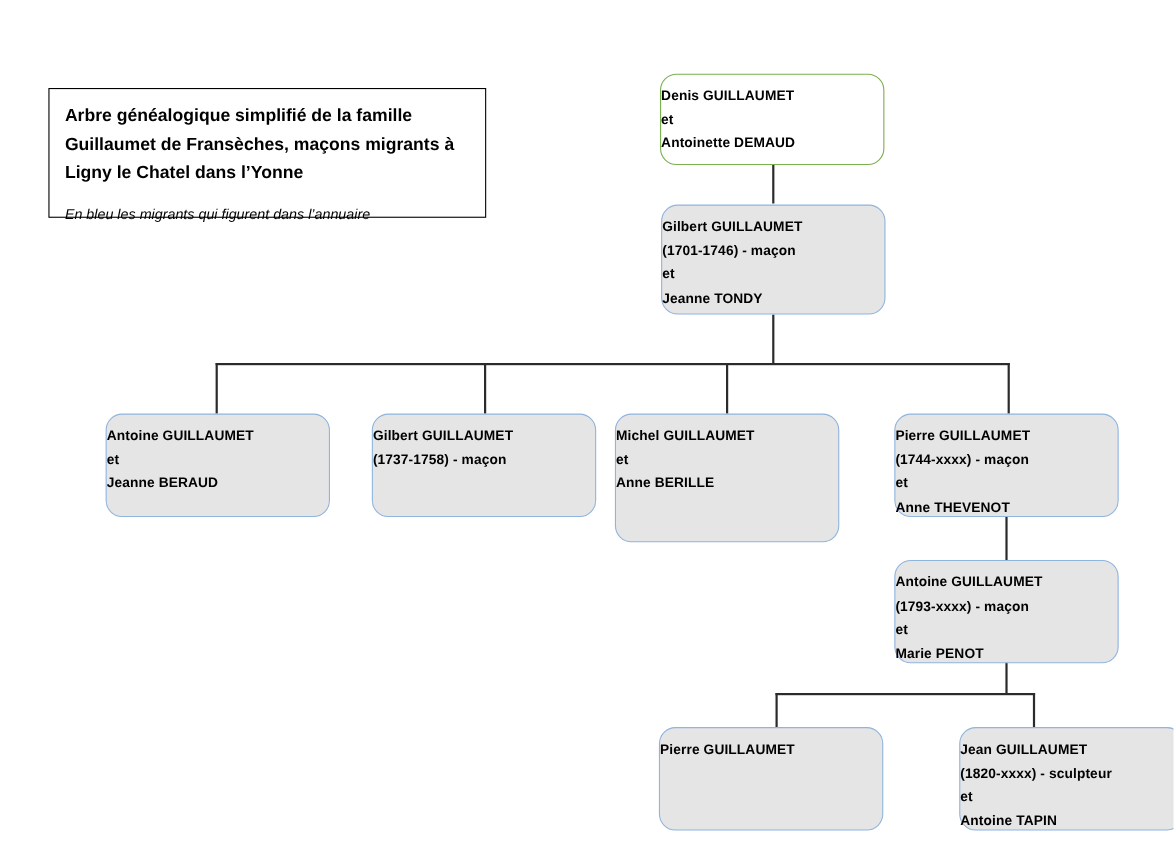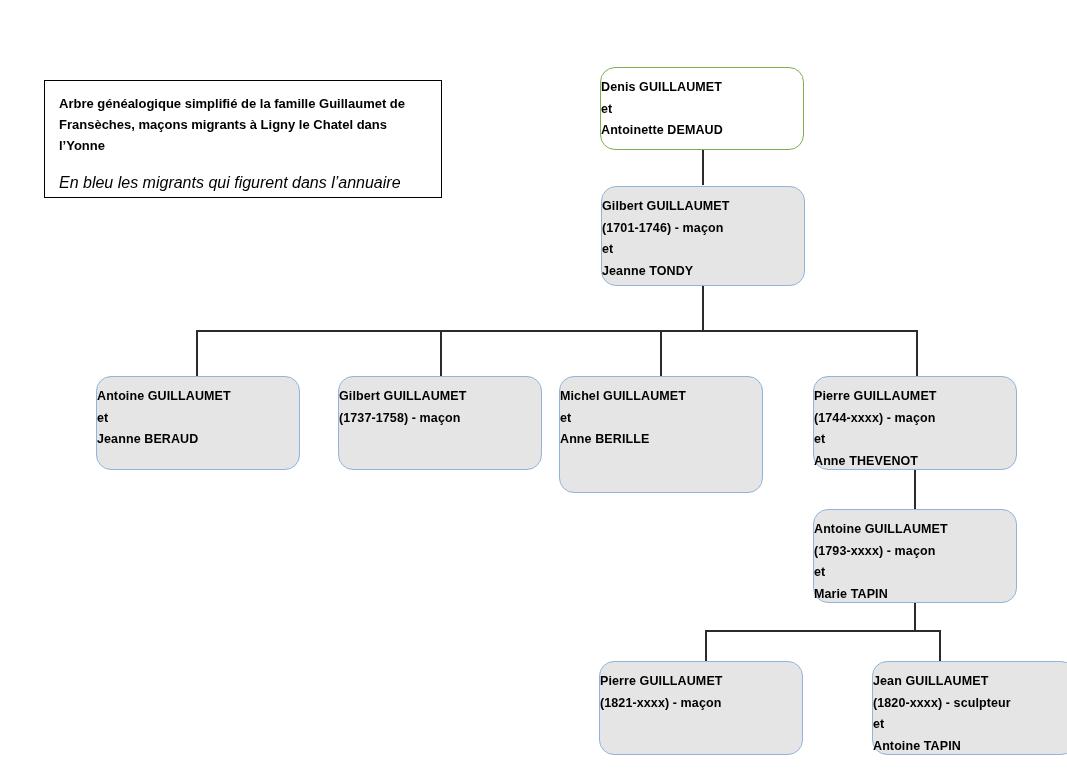--- a/index.html
+++ b/index.html
@@ -21,28 +21,28 @@
     position: absolute;
     left: 44px;
     top: 80px;
     width: 398px;
     height: 118px;
     border: 1px solid #000000;
     box-sizing: border-box;
     padding: 12px 14px 0 14px;
   }
   .legend-title {
-    font-size: 13px;
+    font-size: 16px;
     font-weight: bold;
     color: #000000;
     line-height: 1.62;
     margin: 0;
   }
   .legend-note {
-    font-size: 16px;
+    font-size: 13px;
     font-style: italic;
     color: #000000;
     line-height: 1.6;
     margin: 14px 0 0 0;
   }
 
   
   .node {
     position: absolute;
     box-sizing: border-box;
@@ -133,26 +133,25 @@
     <span class="line">Pierre GUILLAUMET</span>
     <span class="line">(1744-xxxx) - maçon</span>
     <span class="line">et</span>
     <span class="line">Anne THEVENOT</span>
   </div>
 
   <div class="node blue" style="left:813px; top:509px; width:204px; height:94px;">
     <span class="line">Antoine GUILLAUMET</span>
     <span class="line">(1793-xxxx) - maçon</span>
     <span class="line">et</span>
-    <span class="line">Marie TAPIN</span>
+    <span class="line">Marie PENOT</span>
   </div>
 
   <div class="node blue" style="left:599px; top:661px; width:204px; height:94px;">
     <span class="line">Pierre GUILLAUMET</span>
-    <span class="line">(1821-xxxx) - maçon</span>
   </div>
 
   <div class="node blue" style="left:872px; top:661px; width:204px; height:94px;">
     <span class="line">Jean GUILLAUMET</span>
     <span class="line">(1820-xxxx) - sculpteur</span>
     <span class="line">et</span>
     <span class="line">Antoine TAPIN</span>
   </div>
 
 </div>

